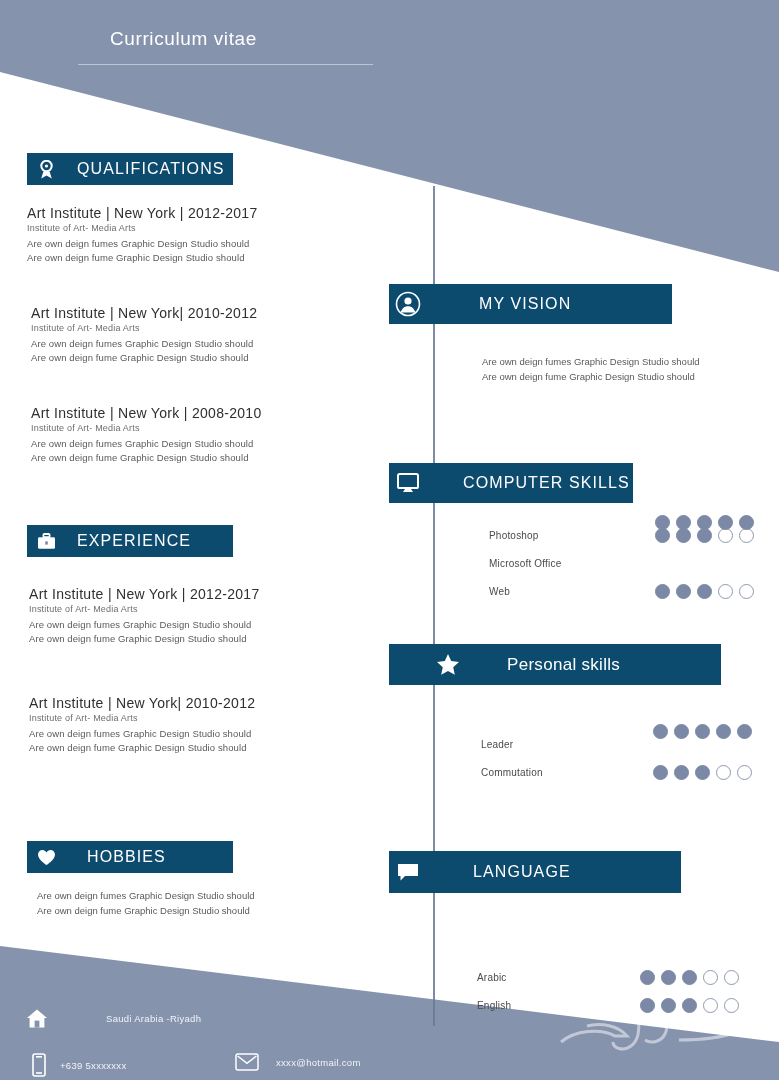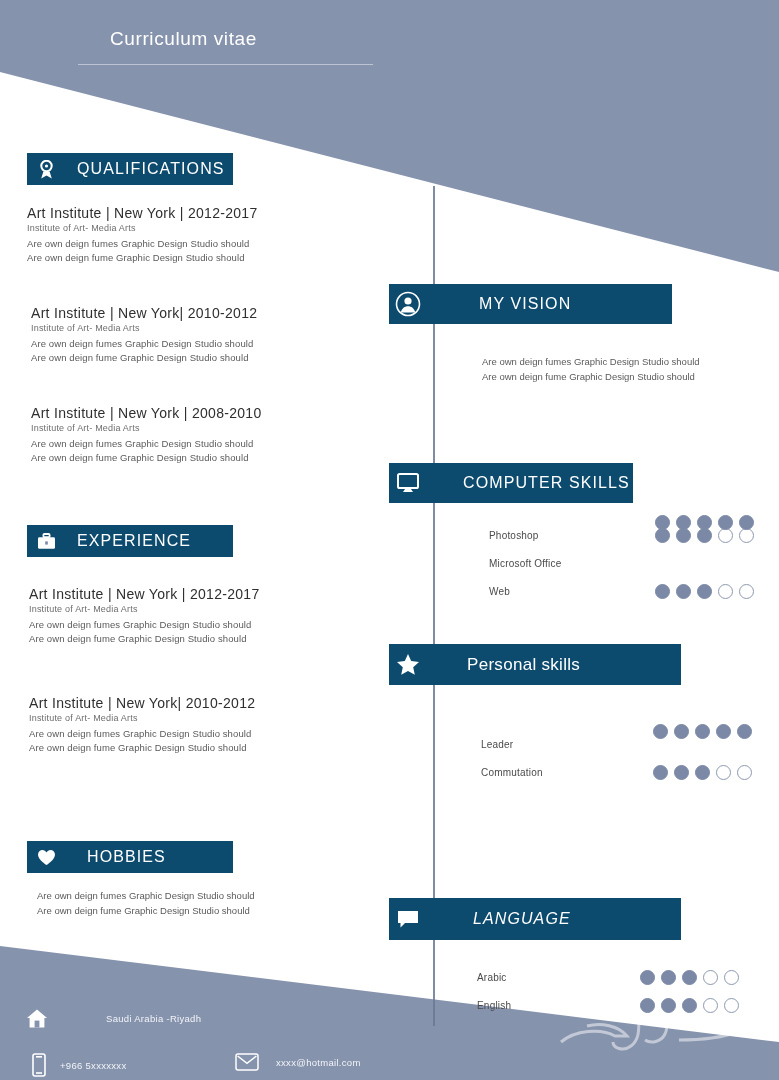--- a/index.html
+++ b/index.html
@@ -63,24 +63,24 @@
   .bar-hob{left:27px;top:841px;width:206px;}
   .bar-hob .lbl{margin-left:22px;}
 
   
   .bar-vision{left:389px;top:284px;width:283px;height:40px;}
   .bar-vision .ico{height:40px;}
   .bar-vision .lbl{margin-left:52px;}
   .bar-comp{left:389px;top:463px;width:244px;height:40px;}
   .bar-comp .ico{height:40px;}
   .bar-comp .lbl{margin-left:36px;}
-  .bar-pers{left:389px;top:644px;width:292px;height:41px;}
+  .bar-pers{left:389px;top:644px;width:292px;height:41px;padding-left:40px;}
   .bar-pers .ico{height:41px;}
   .bar-pers .lbl{margin-left:40px;font-size:17px;letter-spacing:.3px;}
-  .bar-lang{left:389px;top:898px;width:292px;height:42px;font-style:italic;}
+  .bar-lang{left:389px;top:851px;width:292px;height:42px;}
   .bar-lang .ico{height:42px;}
   .bar-lang .lbl{margin-left:46px;}
 
   
   .entry{position:absolute;z-index:2;color:#3b3b3b;}
   .entry .e-head{
     font-size:14px;color:#2f2f2f;letter-spacing:.3px;margin-bottom:2px;
     white-space:nowrap;
   }
   .entry .e-sub{
@@ -369,21 +369,21 @@
 </div>
 
 <div class="contact c-phone">
   <span class="c-ico">
     <svg width="14" height="24" viewBox="0 0 14 24">
       <rect x="1" y="1" width="12" height="22" rx="2" fill="none" stroke="#fff" stroke-width="1.6"></rect>
       <rect x="4" y="3" width="6" height="1.6" fill="#fff"></rect>
       <rect x="4" y="19.2" width="6" height="1.6" fill="#fff"></rect>
     </svg>
   </span>
-  <span class="c-txt">+966 5xxxxxxx</span>
+  <span class="c-txt">+639 5xxxxxxx</span>
 </div>
 
 <div class="contact c-mail">
   <span class="c-ico">
     <svg width="24" height="18" viewBox="0 0 24 18">
       <rect x="1" y="1" width="22" height="16" rx="2" fill="none" stroke="#fff" stroke-width="1.5"></rect>
       <path d="M2.6 3 L12 10.4 L21.4 3" fill="none" stroke="#fff" stroke-width="1.5"></path>
     </svg>
   </span>
   <span class="c-txt">xxxx@hotmail.com</span>

